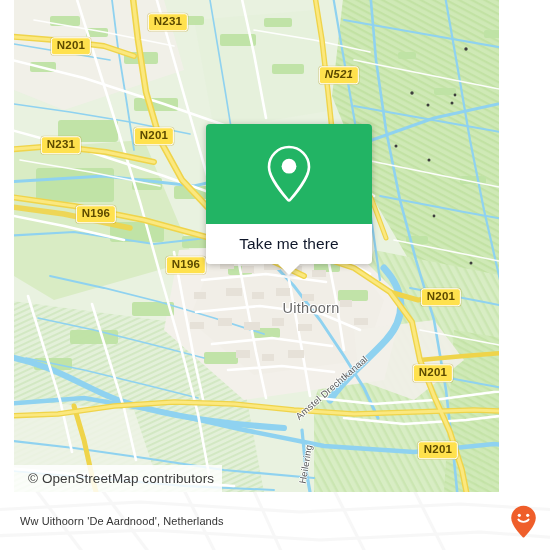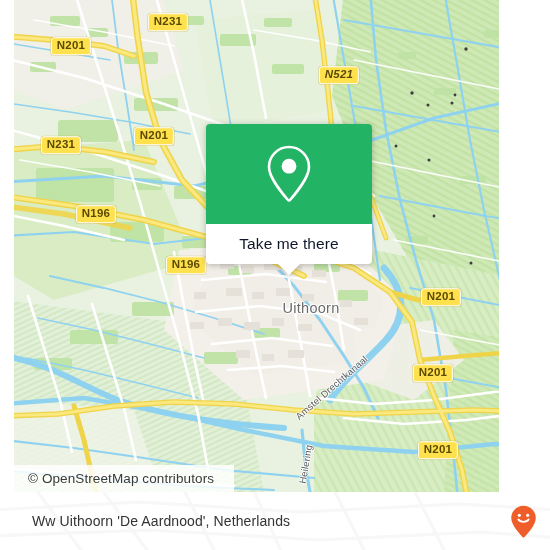--- a/index.html
+++ b/index.html
@@ -145,21 +145,21 @@
     height: 62px;
     display: block;
   }
 
   
   #osm-attrib {
     position: absolute;
     left: 0;
     top: 465px;
     height: 27px;
-    padding: 0 20px 0 14px;
+    padding: 0 8px 0 14px;
     display: flex;
     align-items: center;
     background: rgba(255,255,255,0.84);
     color: #3a3a3a;
     font-size: 13.5px;
     letter-spacing: 0.1px;
     white-space: nowrap;
   }
 
   
@@ -177,23 +177,23 @@
   #footer-watermark {
     position: absolute;
     left: 0;
     top: 0;
     width: 550px;
     height: 58px;
     opacity: 0.5;
   }
   #footer-caption {
     position: relative;
-    margin-left: 32px;
+    margin-left: 20px;
     color: #333333;
-    font-size: 14px;
+    font-size: 11px;
     letter-spacing: 0.1px;
     white-space: nowrap;
   }
   #moovit-logo {
     position: absolute;
     right: 12px;
     top: 11px;
     display: flex;
     align-items: center;
     height: 36px;

